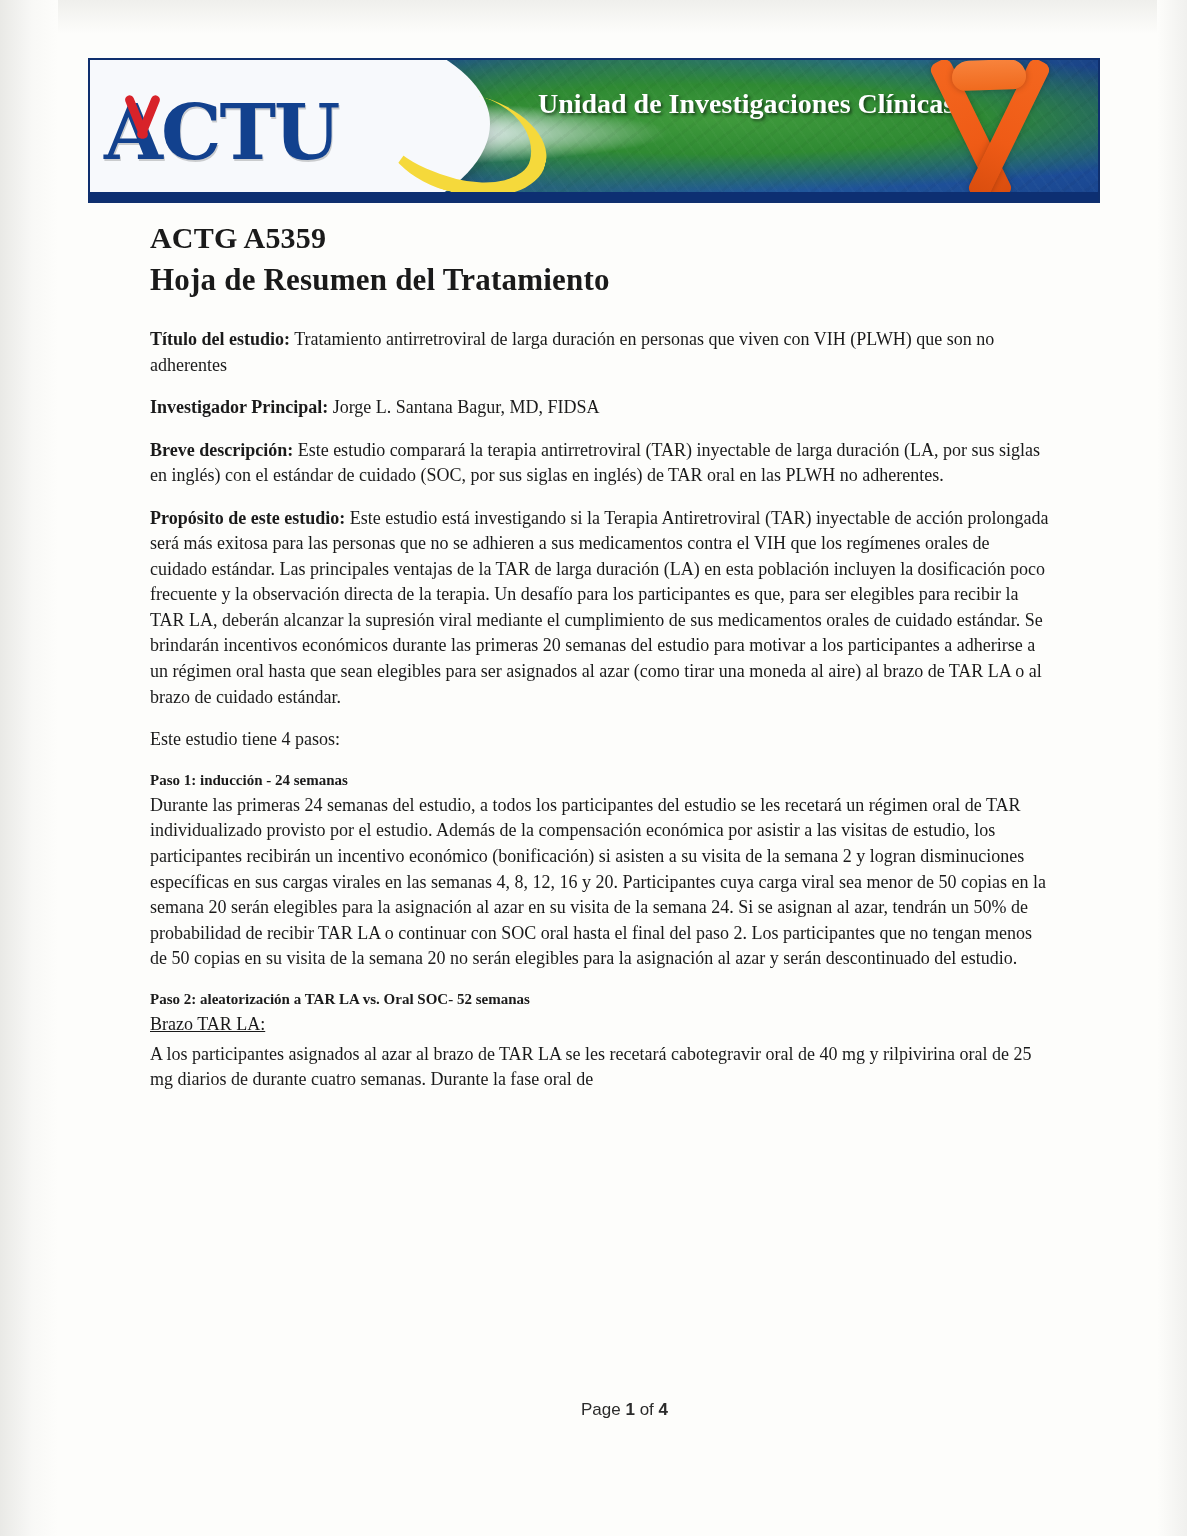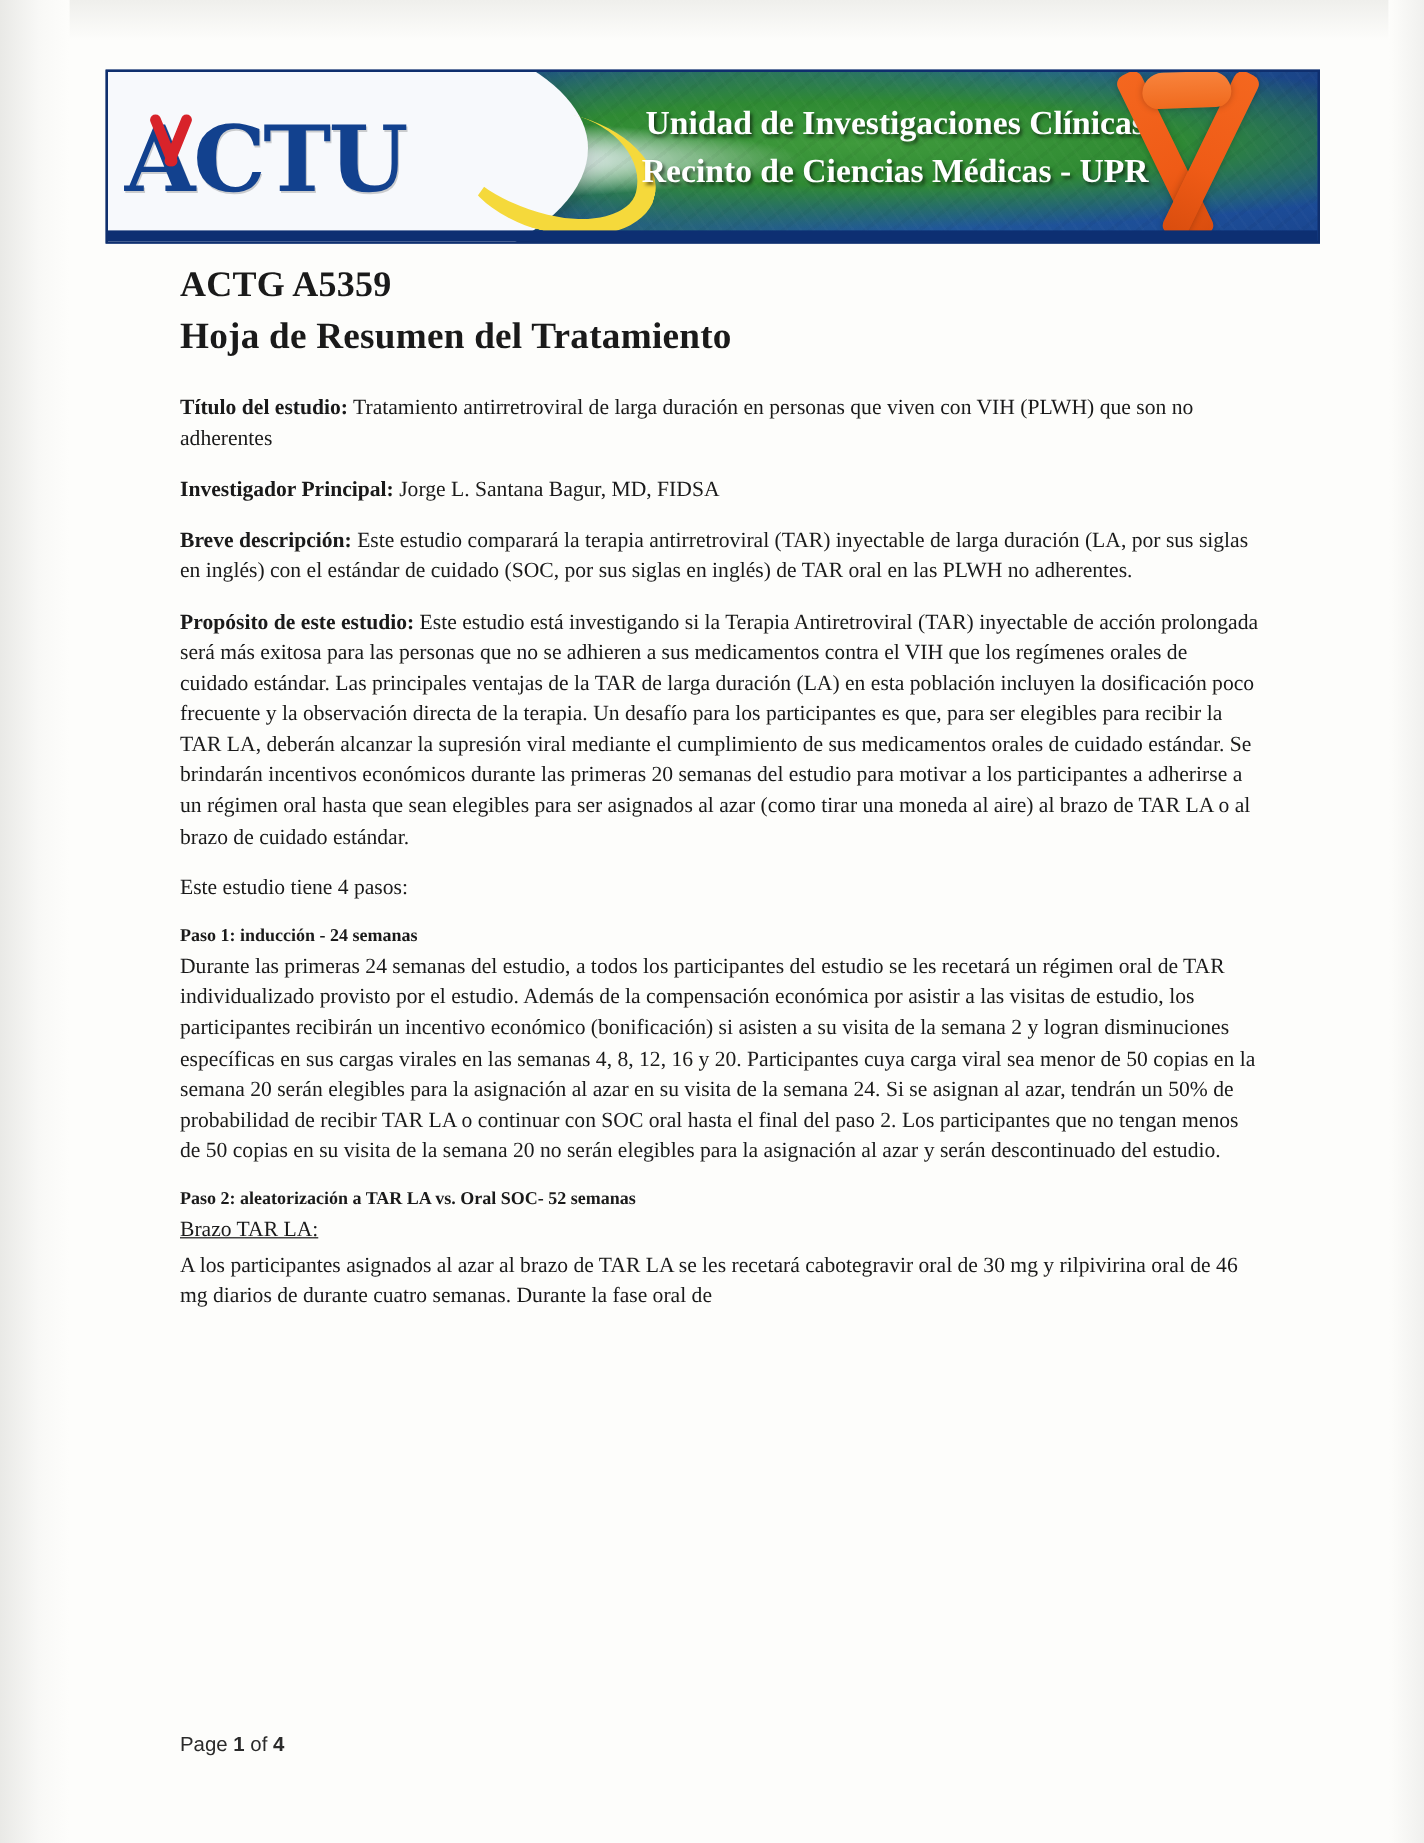--- a/index.html
+++ b/index.html
@@ -204,25 +204,24 @@
     font-size: 15px;
     margin: 0 0 2px 0;
     line-height: 1.42;
   }
 
   .footer {
     position: absolute;
     left: 150px;
     right: 88px;
     top: 1400px;
-    text-align: left;
+    text-align: center;
     font-family: "Liberation Sans", sans-serif;
     font-size: 17px;
     color: #2b2b2b;
-    margin-top: 44px;
   }
   .footer b { font-weight: 700; }
 </style>
 </head>
 <body>
 
 <div class="page">
 
   <div class="scan-edge-top"></div>
   <div class="scan-edge-left"></div>
@@ -232,21 +231,20 @@
     <div class="banner-bg"></div>
     <div class="banner-texture"></div>
     <div class="banner-white-swoosh"></div>
     <div class="banner-swoosh-tail"></div>
 
     <div class="logo-actu">ACTU</div>
     <div class="logo-ribbon"></div>
 
     <div class="banner-title">
       <div>Unidad de Investigaciones Clínicas</div>
-      <div>Recinto de Ciencias Médicas - UPR</div>
     </div>
 
     <div class="banner-ribbon-big">
       <span></span>
         <span></span>
         <span></span>
     </div>
     <div class="banner-footer-line"></div>
   </div>
 
@@ -277,21 +275,21 @@
       <span>Este estudio está investigando si la Terapia Antiretroviral (TAR) inyectable de acción prolongada será más exitosa para las personas que no se adhieren a sus medicamentos contra el VIH que los regímenes orales de cuidado estándar. Las principales ventajas de la TAR de larga duración (LA) en esta población incluyen la dosificación poco frecuente y la observación directa de la terapia. Un desafío para los participantes es que, para ser elegibles para recibir la TAR LA, deberán alcanzar la supresión viral mediante el cumplimiento de sus medicamentos orales de cuidado estándar. Se brindarán incentivos económicos durante las primeras 20 semanas del estudio para motivar a los participantes a adherirse a un régimen oral hasta que sean elegibles para ser asignados al azar (como tirar una moneda al aire) al brazo de TAR LA o al brazo de cuidado estándar.</span>
     </p>
 
     <p class="blk">Este estudio tiene 4 pasos:</p>
 
     <p class="section-head">Paso 1: inducción - 24 semanas</p>
     <p class="blk">Durante las primeras 24 semanas del estudio, a todos los participantes del estudio se les recetará un régimen oral de TAR individualizado provisto por el estudio. Además de la compensación económica por asistir a las visitas de estudio, los participantes recibirán un incentivo económico (bonificación) si asisten a su visita de la semana 2 y logran disminuciones específicas en sus cargas virales en las semanas 4, 8, 12, 16 y 20. Participantes cuya carga viral sea menor de 50 copias en la semana 20 serán elegibles para la asignación al azar en su visita de la semana 24. Si se asignan al azar, tendrán un 50% de probabilidad de recibir TAR LA o continuar con SOC oral hasta el final del paso 2. Los participantes que no tengan menos de 50 copias en su visita de la semana 20 no serán elegibles para la asignación al azar y serán descontinuado del estudio.</p>
 
     <p class="section-head">Paso 2: aleatorización a TAR LA vs. Oral SOC- 52 semanas</p>
     <p class="blk tight underline">Brazo TAR LA:</p>
-    <p class="blk">A los participantes asignados al azar al brazo de TAR LA se les recetará cabotegravir oral de 30 mg y rilpivirina oral de 46 mg diarios de durante cuatro semanas. Durante la fase oral de</p>
+    <p class="blk">A los participantes asignados al azar al brazo de TAR LA se les recetará cabotegravir oral de 40 mg y rilpivirina oral de 25 mg diarios de durante cuatro semanas. Durante la fase oral de</p>
 
   </div>
 
   <div class="footer">
     <span>Page </span><b>1</b><span> of </span><b>4</b>
   </div>
 
 </div>
 
 </body></html>

